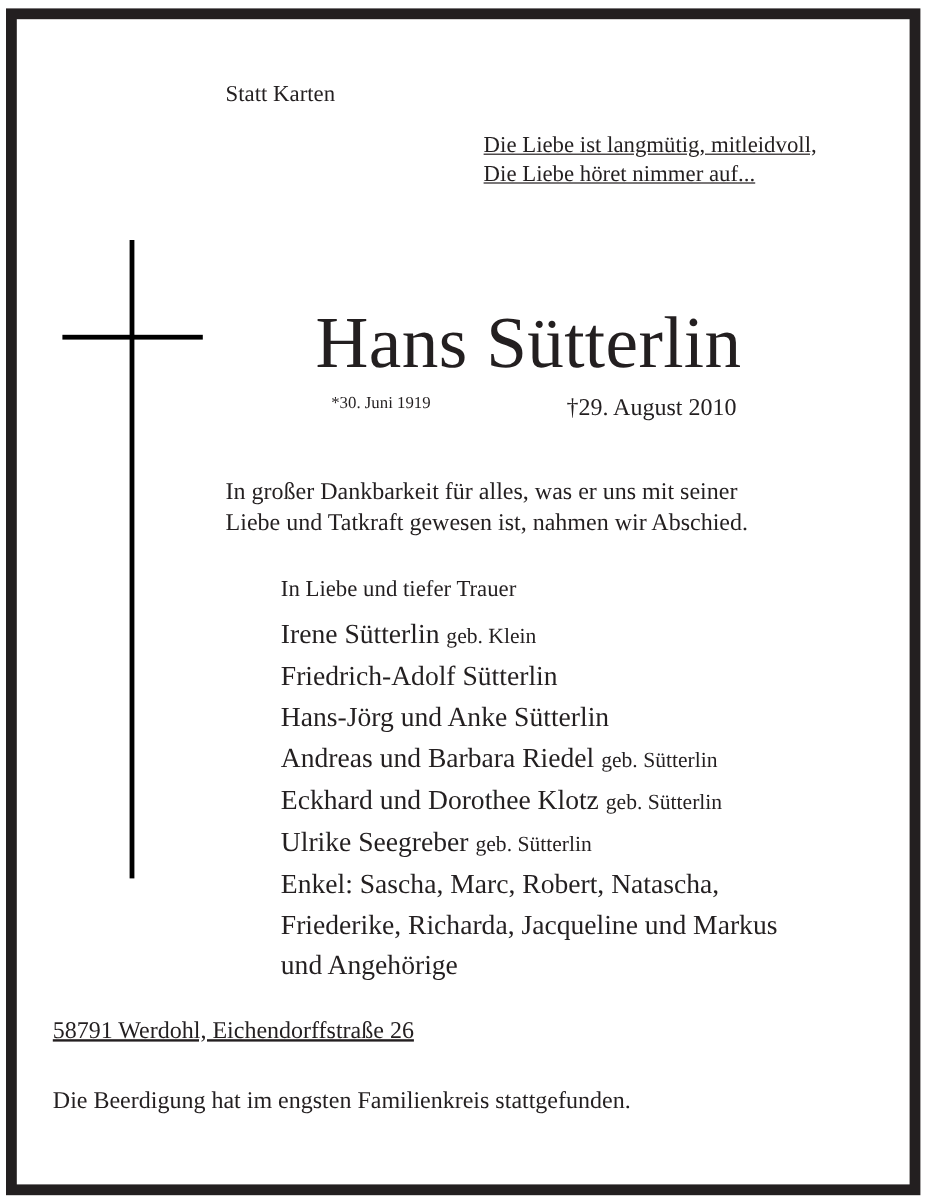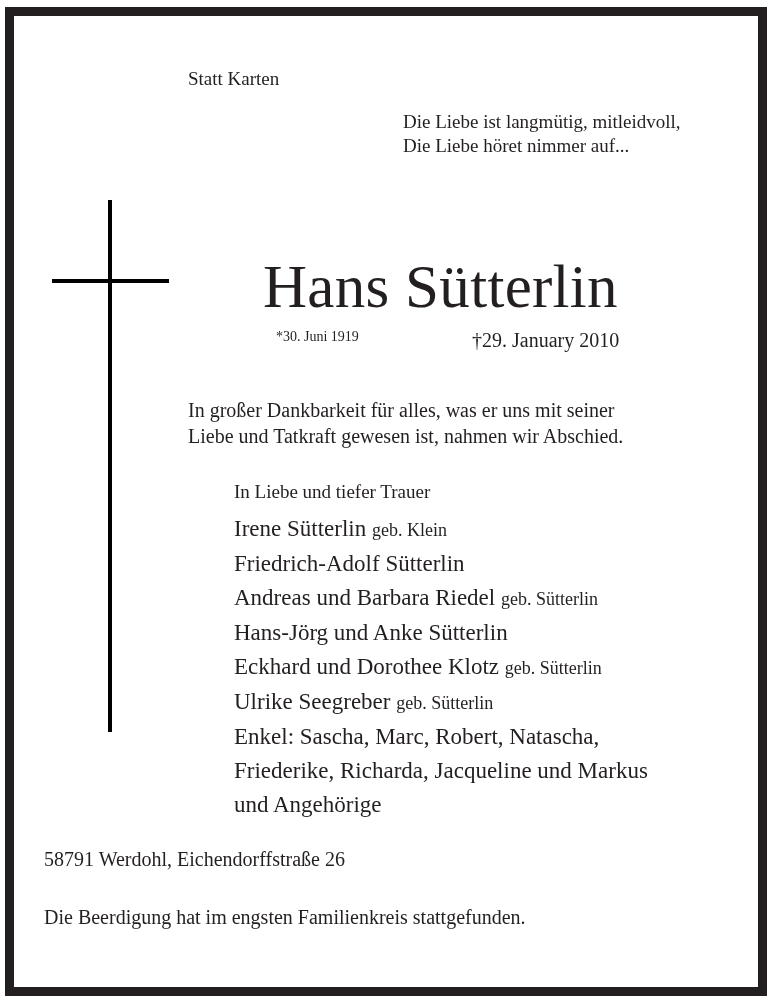--- a/index.html
+++ b/index.html
@@ -3,31 +3,31 @@
 <meta charset="utf-8">
 <style>
   html, body { margin:0; padding:0; background:#ffffff; }
   body { width:774px; height:1000px; position:relative; overflow:hidden;
          font-family:"Liberation Serif", "DejaVu Serif", serif; color:#231f20; }
   .frame { position:absolute; left:5px; top:7px; width:744px; height:971px;
            border:9px solid #231f20; background:#fff; }
   .abs { position:absolute; white-space:nowrap; }
   .statt { left:188px; top:68px; font-size:19px; }
   .verse { left:403px; top:110px; font-size:19px; line-height:23.5px; }
-  .verse div { white-space:nowrap; }
+  .verse div { white-space:nowrap;text-decoration:underline; }
   .name { left:263px; top:252px; font-size:61px; line-height:70px; letter-spacing:0.3px; }
   .born { left:276px; top:329px; font-size:14px; }
   .died { left:472px; top:329px; font-size:20px; }
   .thanks { left:188px; top:397px; font-size:20px; line-height:26px; }
   .thanks div { white-space:nowrap; }
   .mourn { left:234px; top:481px; font-size:19px; }
   .family { left:234px; top:512px; font-size:23px; line-height:34px; }
   .family div { white-space:nowrap; }
   .family .geb { font-size:18px; }
-  .addr { left:44px; top:848px; font-size:20px; }
+  .addr { left:44px; top:848px; font-size:20px;text-decoration:underline; }
   .funeral { left:44px; top:906px; font-size:20px; }
   .cross-v { position:absolute; left:108px; top:200px; width:4px; height:532px; background:#000; }
   .cross-h { position:absolute; left:52px; top:279px; width:117px; height:4px; background:#000; }
 </style>
 </head>
 <body>
 
 <div class="frame"></div>
 
 <div class="cross-v"></div>
@@ -35,34 +35,34 @@
 
 <div class="abs statt">Statt Karten</div>
 
 <div class="abs verse">
   <div>Die Liebe ist langmütig, mitleidvoll,</div>
   <div>Die Liebe höret nimmer auf...</div>
 </div>
 
 <div class="abs name">Hans Sütterlin</div>
 <div class="abs born">*30. Juni 1919</div>
-<div class="abs died">†29. January 2010</div>
+<div class="abs died">†29. August 2010</div>
 
 <div class="abs thanks">
   <div>In großer Dankbarkeit für alles, was er uns mit seiner</div>
   <div>Liebe und Tatkraft gewesen ist, nahmen wir Abschied.</div>
 </div>
 
 <div class="abs mourn">In Liebe und tiefer Trauer</div>
 
 <div class="abs family">
   <div><span>Irene Sütterlin</span> <span class="geb">geb. Klein</span></div>
   <div><span>Friedrich-Adolf Sütterlin</span></div>
+  <div><span>Hans-Jörg und Anke Sütterlin</span></div>
   <div><span>Andreas und Barbara Riedel</span> <span class="geb">geb. Sütterlin</span></div>
-  <div><span>Hans-Jörg und Anke Sütterlin</span></div>
   <div><span>Eckhard und Dorothee Klotz</span> <span class="geb">geb. Sütterlin</span></div>
   <div><span>Ulrike Seegreber</span> <span class="geb">geb. Sütterlin</span></div>
   <div><span>Enkel: Sascha, Marc, Robert, Natascha,</span></div>
   <div><span>Friederike, Richarda, Jacqueline und Markus</span></div>
   <div><span>und Angehörige</span></div>
 </div>
 
 <div class="abs addr">58791 Werdohl, Eichendorffstraße 26</div>
 <div class="abs funeral">Die Beerdigung hat im engsten Familienkreis stattgefunden.</div>
 

